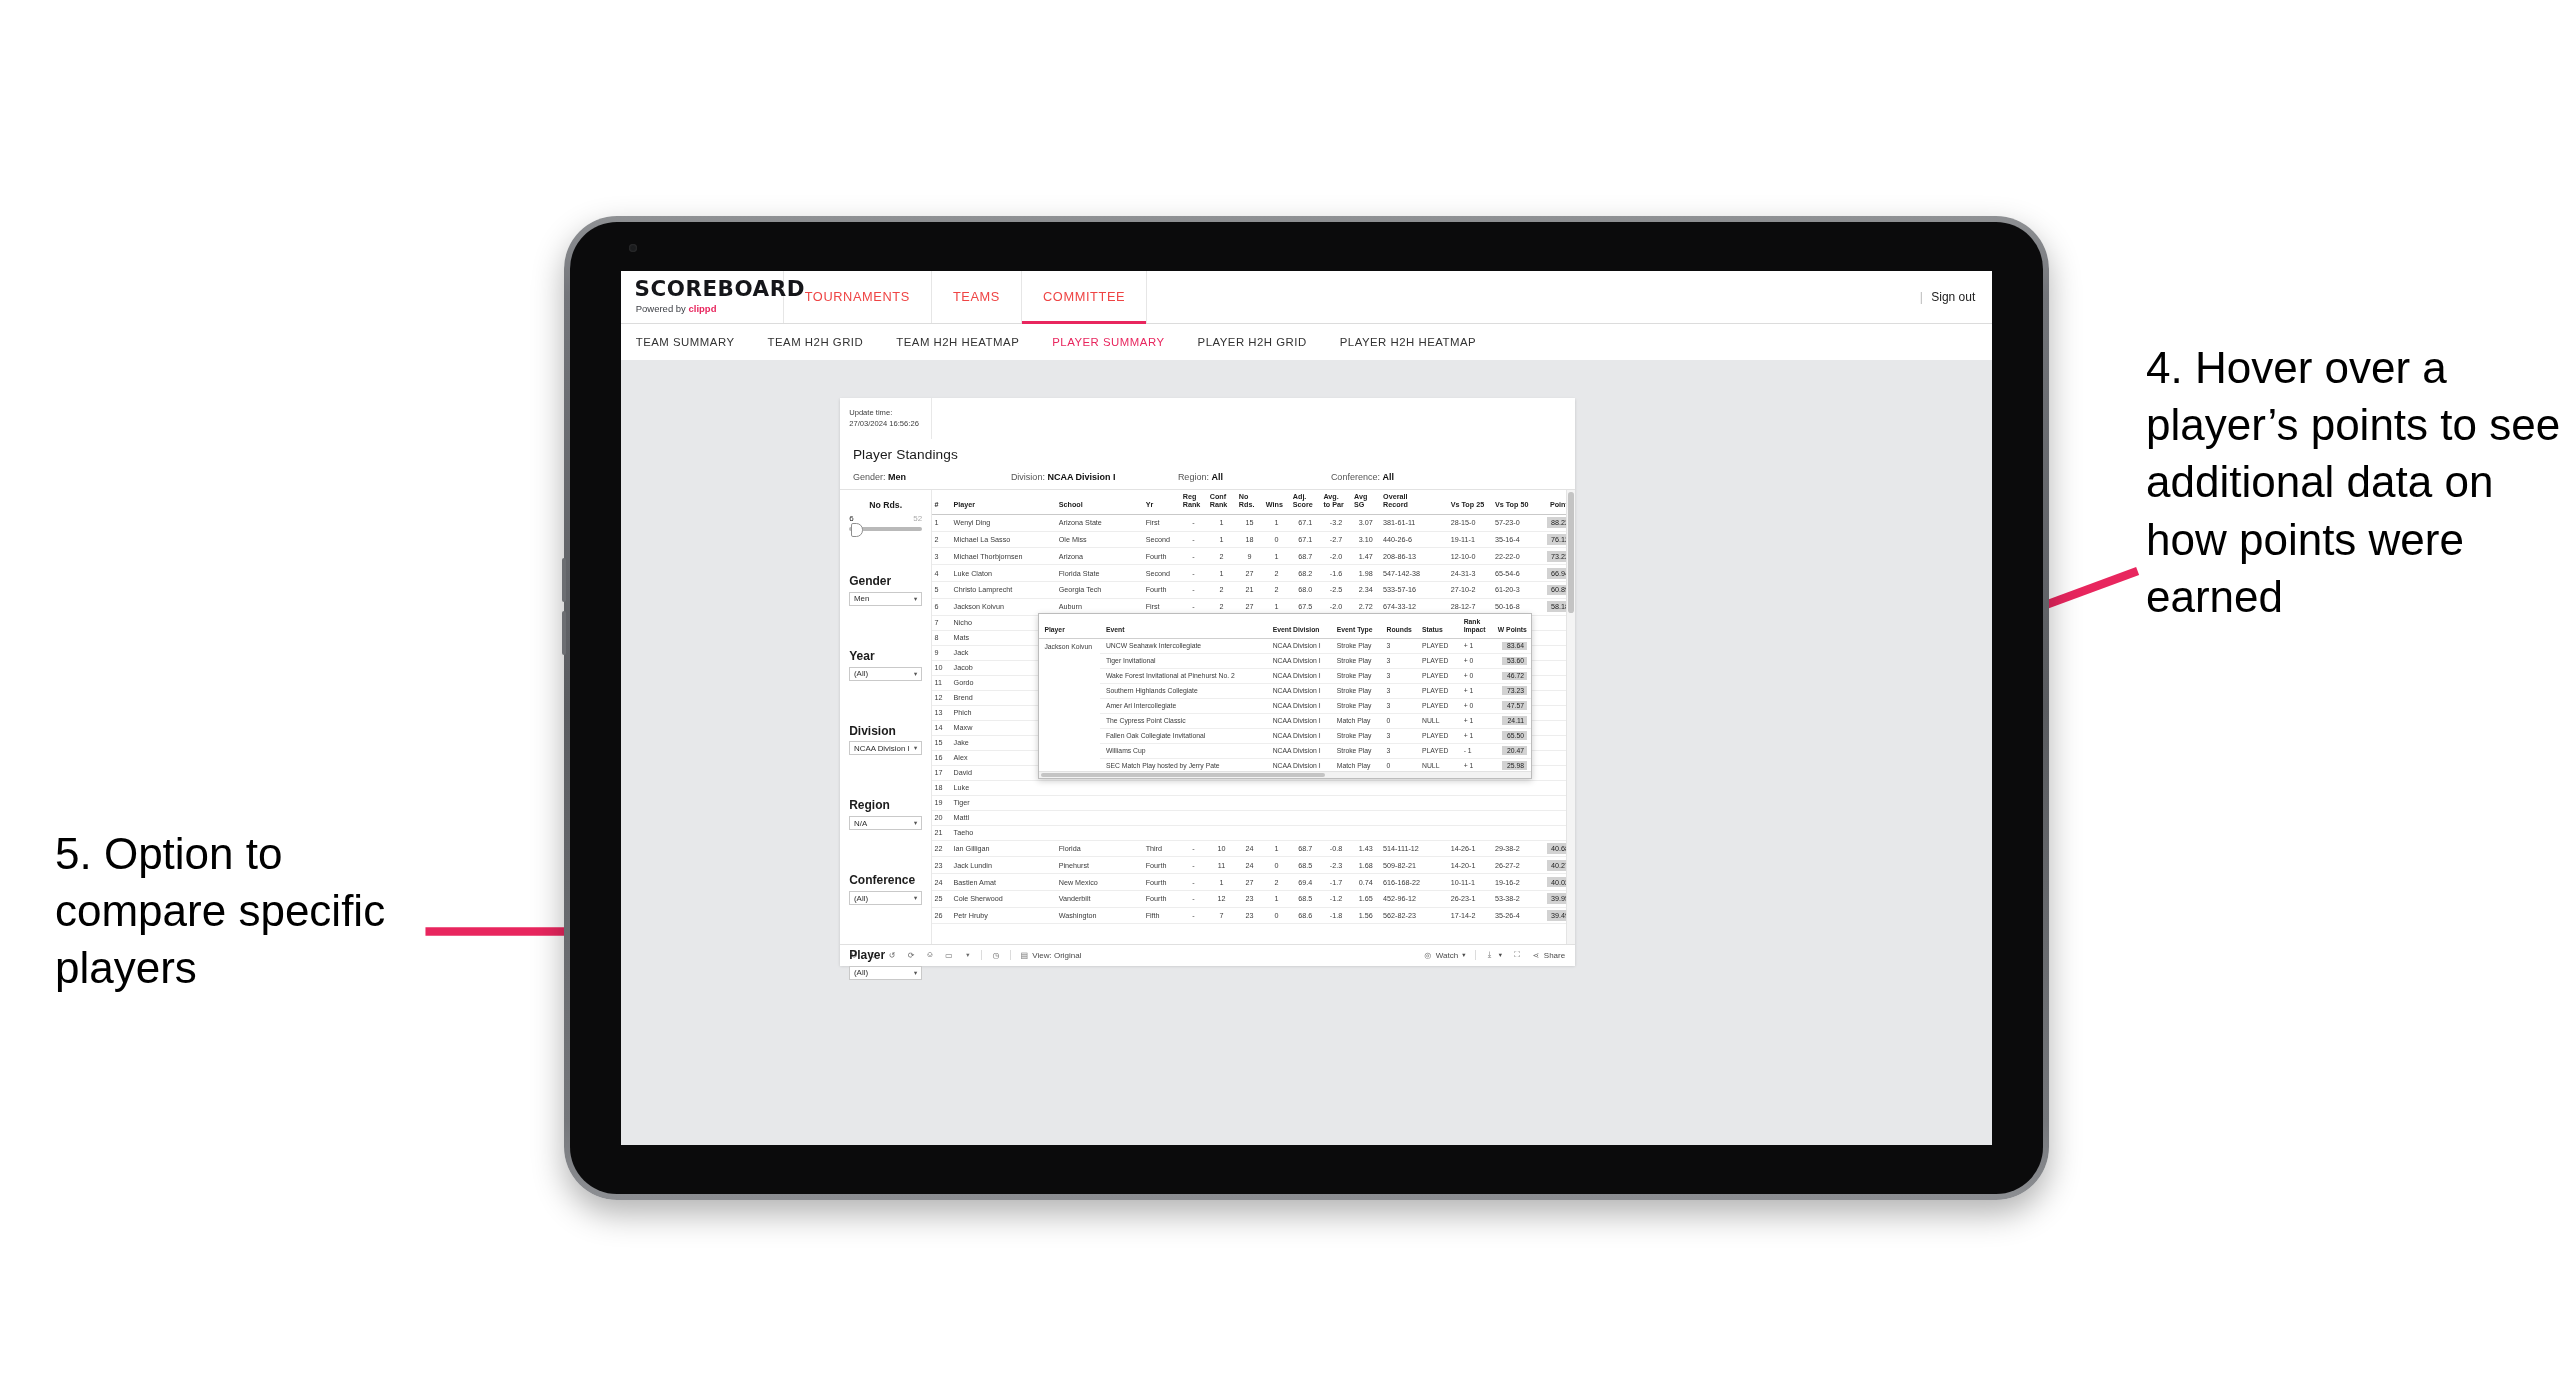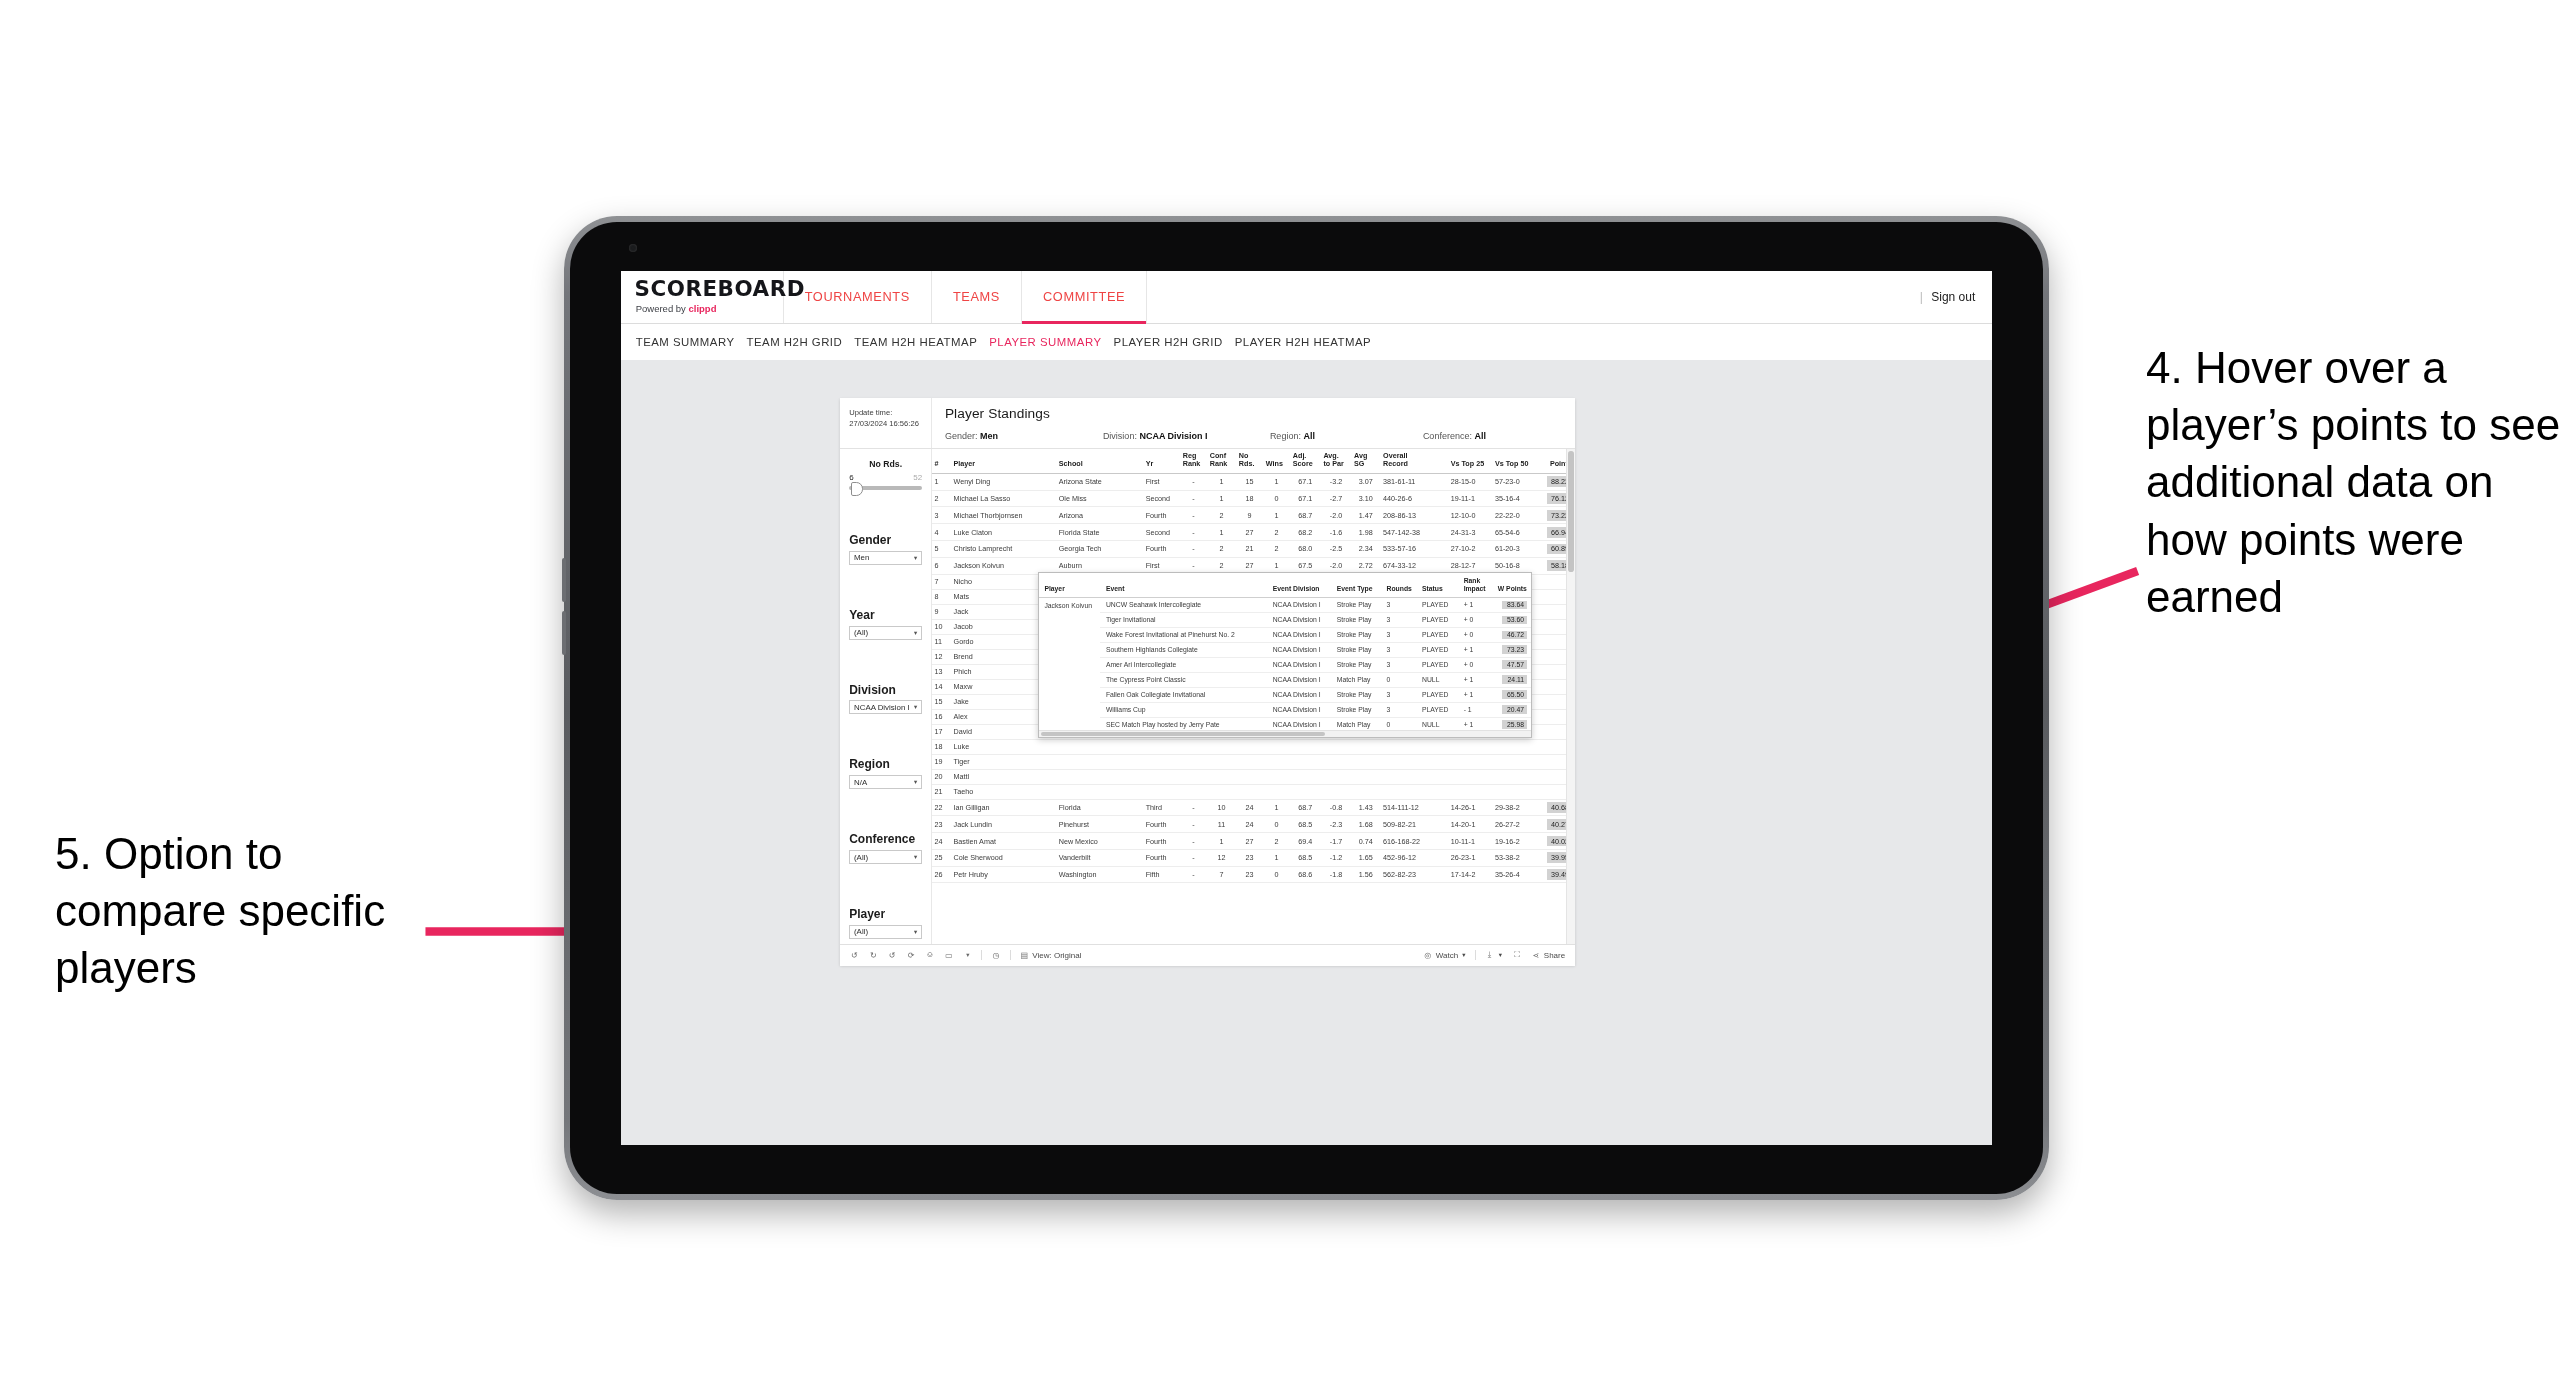--- a/index.html
+++ b/index.html
@@ -59,36 +59,36 @@
     content:"";position:absolute;left:0;right:0;bottom:-0.9px;height:2.8px;background:#e8265e;
   }
   #top-right{
     margin-left:auto;display:flex;align-items:center;gap:8.5px;
     padding-right:17px;font-size:12px;color:#222;
   }
   #top-right .sep{color:#bbb;}
   
   #sub-nav{
     height:36px;background:#fff;border-bottom:0.9px solid #dcdcdc;
-    display:flex;align-items:center;padding-left:15px;gap:12px;
+    display:flex;align-items:center;padding-left:15px;gap:33px;
     font-size:11.4px;letter-spacing:0.5px;color:#333;
   }
   #sub-nav .sn{cursor:pointer;}
   #sub-nav .sn.active{color:#e8265e;}
   
   #workspace{
     position:absolute;left:0;right:0;top:89px;bottom:0;background:#e7e8ea;
   }
   #viz{
     position:absolute;left:219px;top:38px;width:735px;height:568px;
     background:#fff;box-shadow:0 0.9px 2.8px rgba(0,0,0,.16);
     display:flex;flex-direction:column;
   }
   
-  #viz-head{display:flex;border-bottom:0.9px solid #e2e2e2;}
+  #viz-head{display:flex;border-bottom:0.9px solid #e2e2e2;flex-direction:column;}
   #update-box{
     width:92px;padding:9.5px 0 9.5px 9.5px;box-sizing:border-box;
     font-size:7.6px;color:#3c3c3c;line-height:1.45;border-right:0.9px solid #e8e8e8;
   }
   #title-box{flex:1;padding:8.5px 0 7.6px 13.2px;box-sizing:border-box;}
   #viz-title{font-size:13.7px;font-weight:400;color:#1a1a1a;letter-spacing:0.1px;}
   #viz-sub{display:flex;margin-top:9.5px;font-size:9px;color:#555;}
   #viz-sub div{margin-right:16px;}
   #viz-sub b{color:#111;}
   .sub-i{width:auto;}

